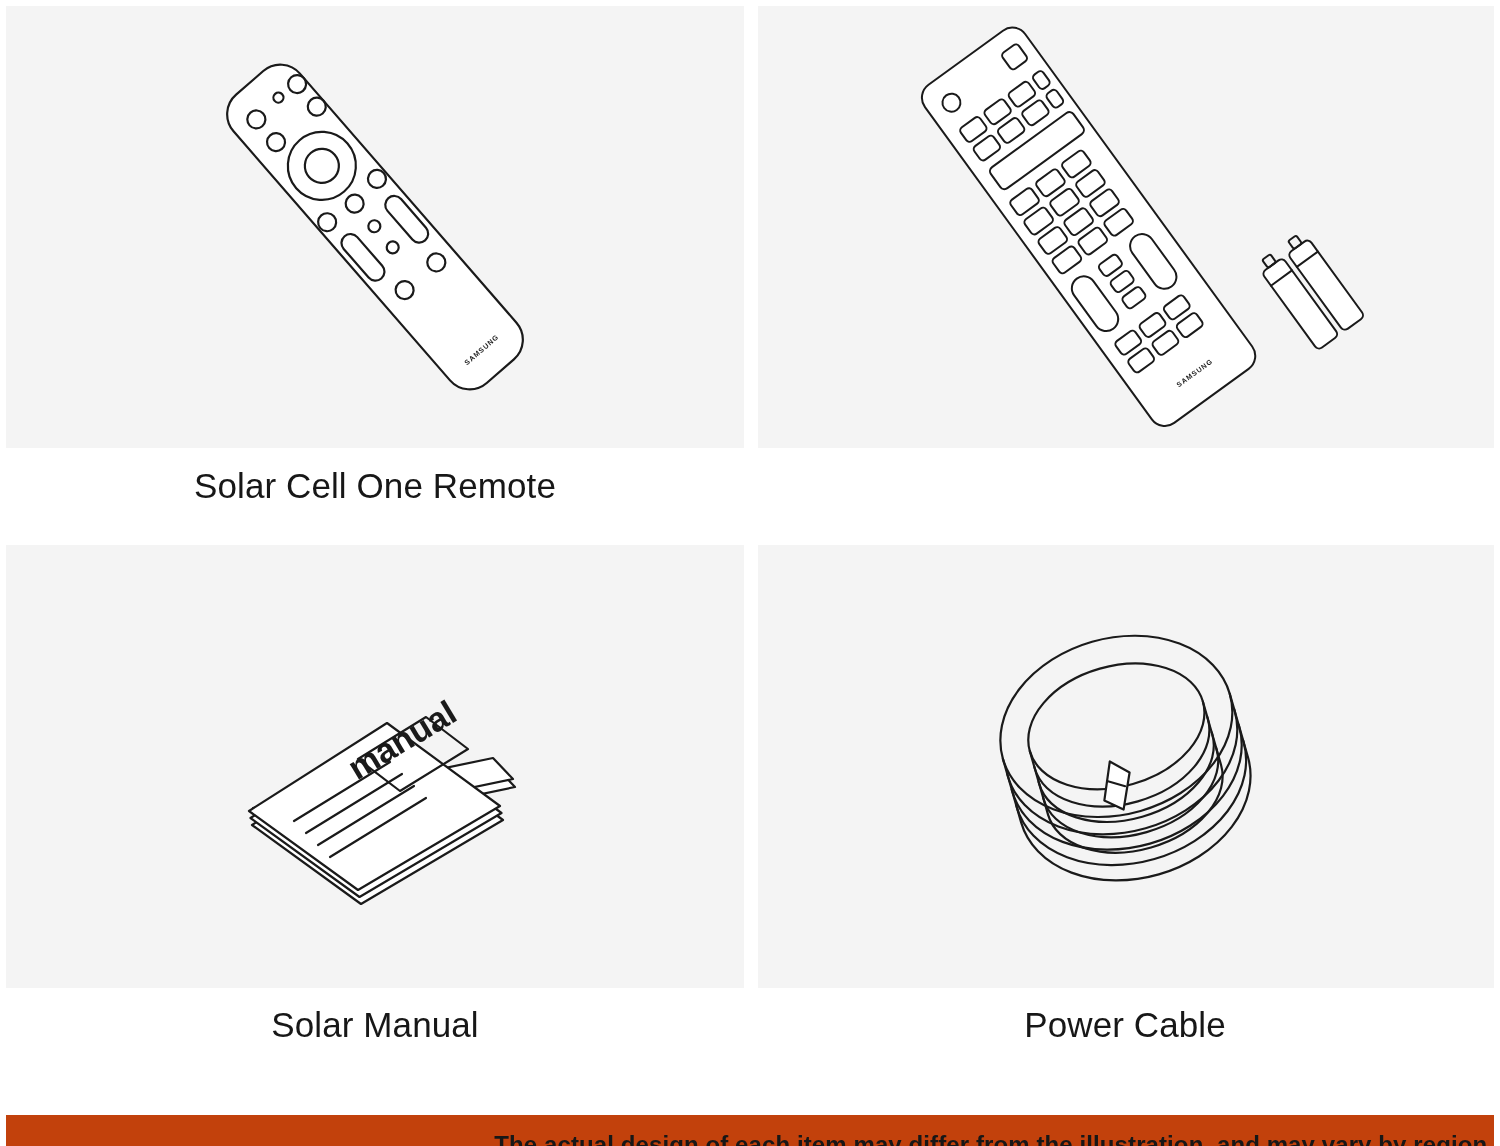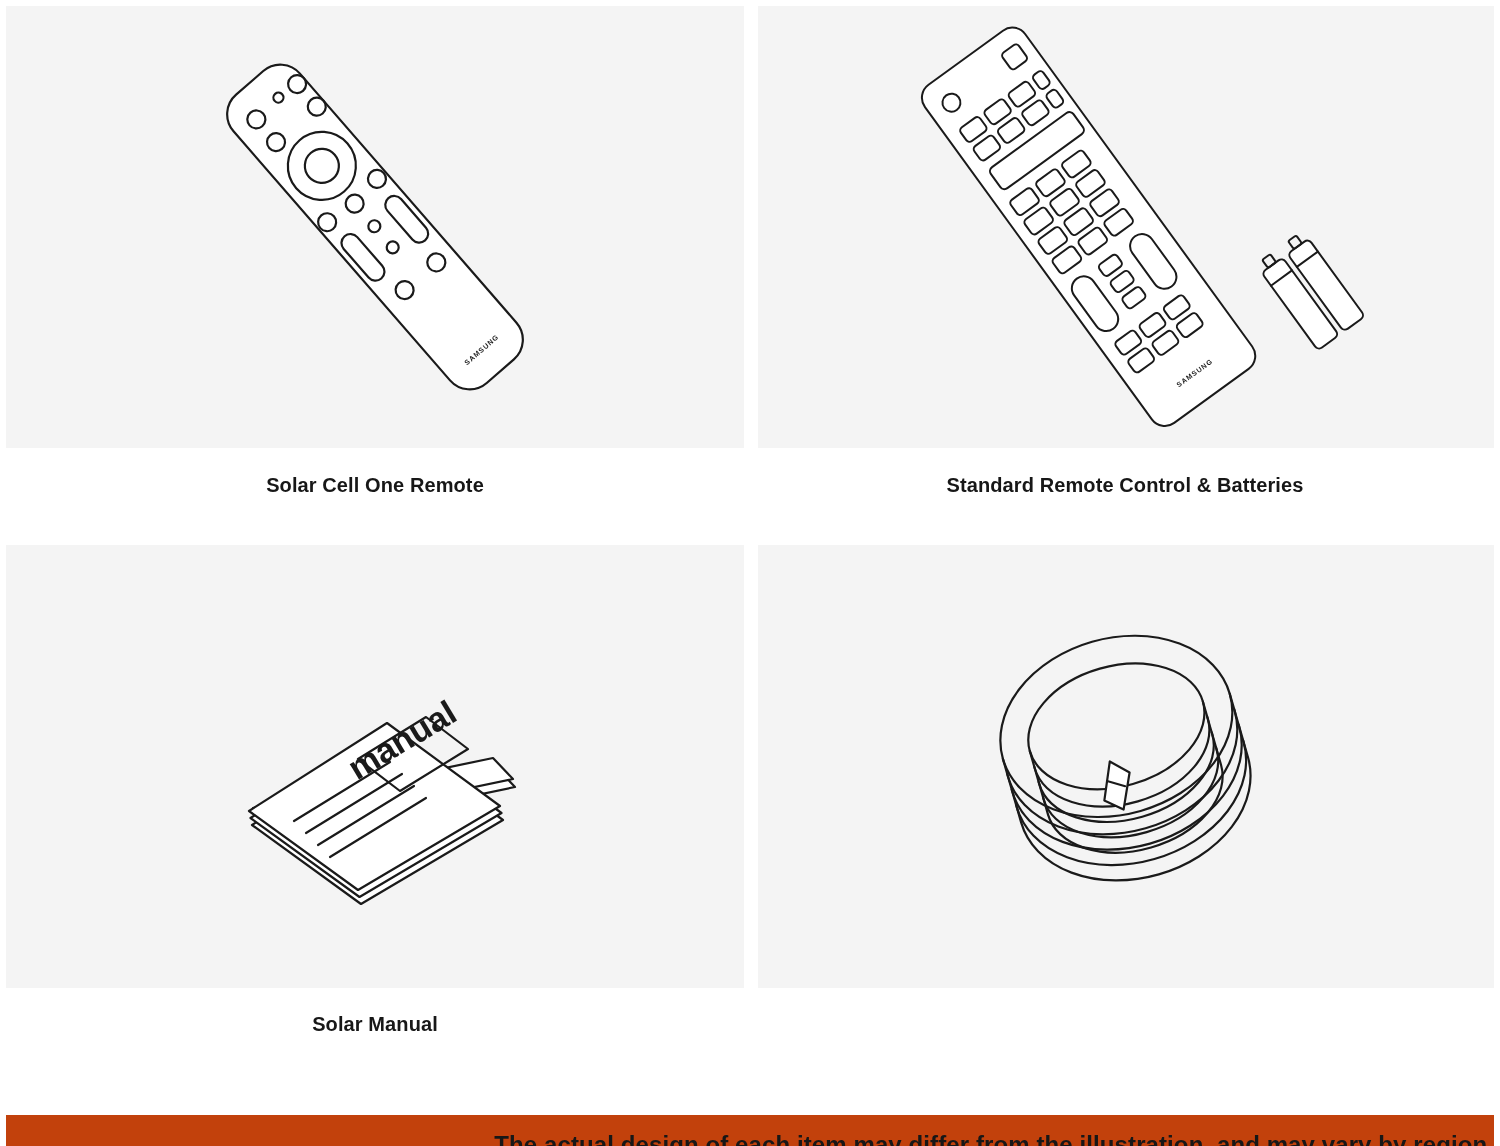--- a/index.html
+++ b/index.html
@@ -55,22 +55,22 @@
     left: 0;
     top: 0;
     width: 100%;
     height: 100%;
   }
   .caption {
     flex: 1 1 auto;
     display: flex;
     align-items: center;
     justify-content: center;
-    font-size: 20px;
-    font-weight: 700;
+    font-size: 35px;
+    font-weight: 400;
     letter-spacing: 0.1px;
     color: #171717;
     padding-bottom: 14px;
     background: #ffffff;
   }
   .footer {
     position: absolute;
     left: 6px;
     top: 1115px;
     width: 1488px;
@@ -198,21 +198,20 @@
               <rect x="528" y="238" width="26" height="96" rx="5" fill="#ffffff"></rect>
               <line x1="528" y1="254" x2="554" y2="254"></line>
               <rect x="536" y="228" width="10" height="10" rx="2"></rect>
               <rect x="560" y="238" width="26" height="96" rx="5" fill="#ffffff"></rect>
               <line x1="560" y1="254" x2="586" y2="254"></line>
               <rect x="568" y="228" width="10" height="10" rx="2"></rect>
             </g>
           </g>
         </svg>
       </div>
-      <div class="caption">Standard Remote Control &amp; Batteries</div>
     </div>
 
     <div class="cell col-left row-2">
       <div class="art">
         <svg viewBox="0 0 738 443" xmlns="http://www.w3.org/2000/svg" aria-hidden="true">
           <g fill="none" stroke="#1a1a1a" stroke-width="2.2" stroke-linejoin="round" stroke-linecap="round">
 
             <path d="M245 255 L485 205 L505 226 L265 276 Z" fill="#ffffff" transform="translate(4,16)"></path>
             <path d="M245 255 L485 205 L505 226 L265 276 Z" fill="#ffffff" transform="translate(2,8)"></path>
 
@@ -250,20 +249,21 @@
               <path d="M278 196 L278 214 A90 60 0 0 0 458 214 L458 196"></path>
               <path d="M278 212 L278 230 A90 60 0 0 0 458 230 L458 212"></path>
               <path d="M278 228 L278 246 A90 60 0 0 0 458 246 L458 228"></path>
 
               <path d="M352 212 L336 248 L352 262 L368 228 Z" fill="#ffffff"></path>
               <line x1="344" y1="230" x2="360" y2="240"></line>
             </g>
           </g>
         </svg>
       </div>
+      <div class="caption">Power Cable</div>
     </div>
 
   </div>
 
   <div class="footer">
     <div class="footer-text">The actual design of each item may differ from the illustration, and may vary by region.</div>
   </div>
 
 </div>
 

